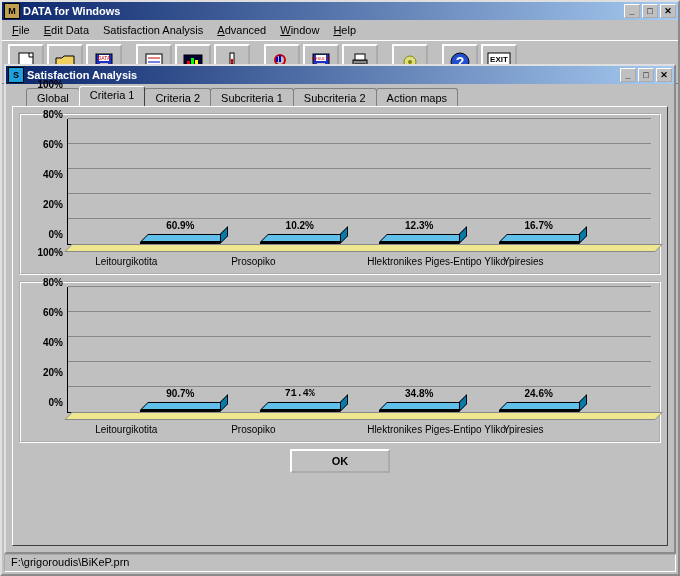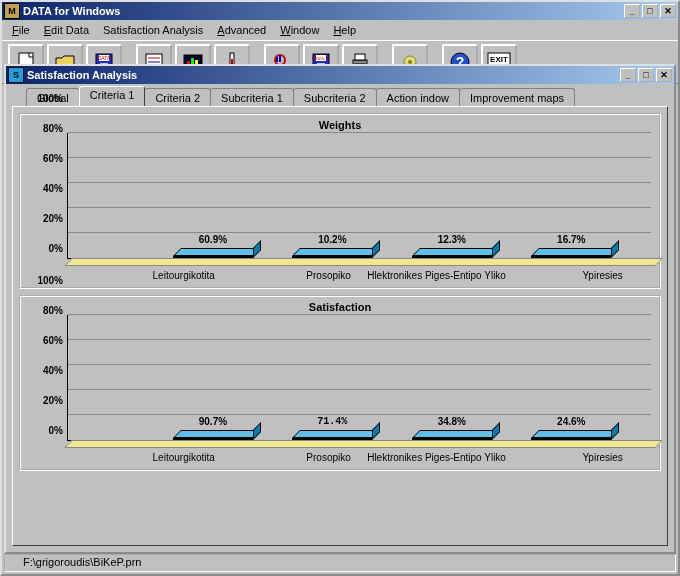--- a/index.html
+++ b/index.html
@@ -142,21 +142,21 @@
   margin-bottom: 24px;
 }
 .grid-line {
   position: absolute; left: 0; right: 0;
   border-top: 1px solid #888;
 }
 .bars-row {
   position: absolute; left: 0; right: 0; bottom: 0; top: 0;
   display: flex;
   align-items: flex-end;
-  justify-content: flex-end;
+  justify-content: center;
   padding: 0 20px;
 }
 .bar-wrap {
   width: 22%;
   display: flex; flex-direction: column; align-items: center;
   position: relative;
 }
 .bar3d {
   width: 80px;
   position: relative;
@@ -186,21 +186,21 @@
   top: -22px; left: 50%; transform: translateX(-50%);
   font-size: 10px; font-weight: bold;
   white-space: nowrap;
 }
 .x-labels {
   position: absolute; left: 38px; right: 0; bottom: 2px;
   display: flex; justify-content: space-around;
   font-size: 10px;
   padding: 0 20px;
 }
-.x-label { width: 22%; text-align: right; white-space: nowrap; overflow: visible; }
+.x-label { width: 22%; text-align: left; white-space: nowrap; overflow: visible; }
 .floor {
   position: absolute; left: 0; right: -8px; bottom: -8px; height: 8px;
   background: #f0e890;
   transform: skewX(-45deg);
   border: 1px solid #888;
 }
 .ok-row {
   display: flex; justify-content: center; margin-top: 4px;
 }
 .ok-btn {
@@ -211,21 +211,21 @@
   cursor: pointer;
 }
 .statusbar {
   position: absolute; left: 2px; right: 2px; bottom: 2px;
   height: 18px;
   display: flex;
   font-size: 11px;
 }
 .status-pane {
   border: 1px inset #fff;
-  padding: 1px 18px;
+  padding: 1px 6px;
   background: #c0c0c0;
   white-space: nowrap;
 }
 .status-pane.flex { flex: 1; }
 </style>
 </head>
 <body>
 
 <div class="window">
 
@@ -351,28 +351,26 @@
           <div class="title-btn">✕</div>
         </div>
       </div>
 
       <div class="tab-bar">
         <div class="tab">Global</div>
         <div class="tab active">Criteria 1</div>
         <div class="tab">Criteria 2</div>
         <div class="tab">Subcriteria 1</div>
         <div class="tab">Subcriteria 2</div>
-        <div class="tab">Action indow</div>
-        <div class="tab">Improvement maps</div>
+        <div class="tab">Action maps</div>
       </div>
 
       <div class="tab-content">
 
         <div class="chart-panel">
-          <div class="chart-title">Weights</div>
           <div class="chart-area">
             <div class="y-axis">
               <span class="y-tick" style="bottom:24px">0%</span>
               <span class="y-tick" style="bottom:calc(24px + 20%)">20%</span>
               <span class="y-tick" style="bottom:calc(24px + 40%)">40%</span>
               <span class="y-tick" style="bottom:calc(24px + 60%)">60%</span>
               <span class="y-tick" style="bottom:calc(24px + 80%)">80%</span>
               <span class="y-tick" style="bottom:calc(24px + 100%)">100%</span>
             </div>
             <div class="plot">
@@ -420,21 +418,20 @@
             <div class="x-labels">
                 <div class="x-label">Leitourgikotita</div>
                 <div class="x-label">Prosopiko</div>
                 <div class="x-label">Hlektronikes Piges-Entipo Yliko</div>
                 <div class="x-label">Ypiresies</div>
               </div>
           </div>
         </div>
 
         <div class="chart-panel">
-          <div class="chart-title">Satisfaction</div>
           <div class="chart-area">
             <div class="y-axis">
               <span class="y-tick" style="bottom:24px">0%</span>
               <span class="y-tick" style="bottom:calc(24px + 20%)">20%</span>
               <span class="y-tick" style="bottom:calc(24px + 40%)">40%</span>
               <span class="y-tick" style="bottom:calc(24px + 60%)">60%</span>
               <span class="y-tick" style="bottom:calc(24px + 80%)">80%</span>
               <span class="y-tick" style="bottom:calc(24px + 100%)">100%</span>
             </div>
             <div class="plot">
@@ -481,20 +478,23 @@
             </div>
             <div class="x-labels">
                 <div class="x-label">Leitourgikotita</div>
                 <div class="x-label">Prosopiko</div>
                 <div class="x-label">Hlektronikes Piges-Entipo Yliko</div>
                 <div class="x-label">Ypiresies</div>
               </div>
           </div>
         </div>
 
+        <div class="ok-row">
+          <button class="ok-btn">OK</button>
+        </div>
       </div>
     </div>
   </div>
 
   <div class="statusbar">
     <div class="status-pane flex">F:\grigoroudis\BiKeP.prn</div>
   </div>
 
 </div>
 

